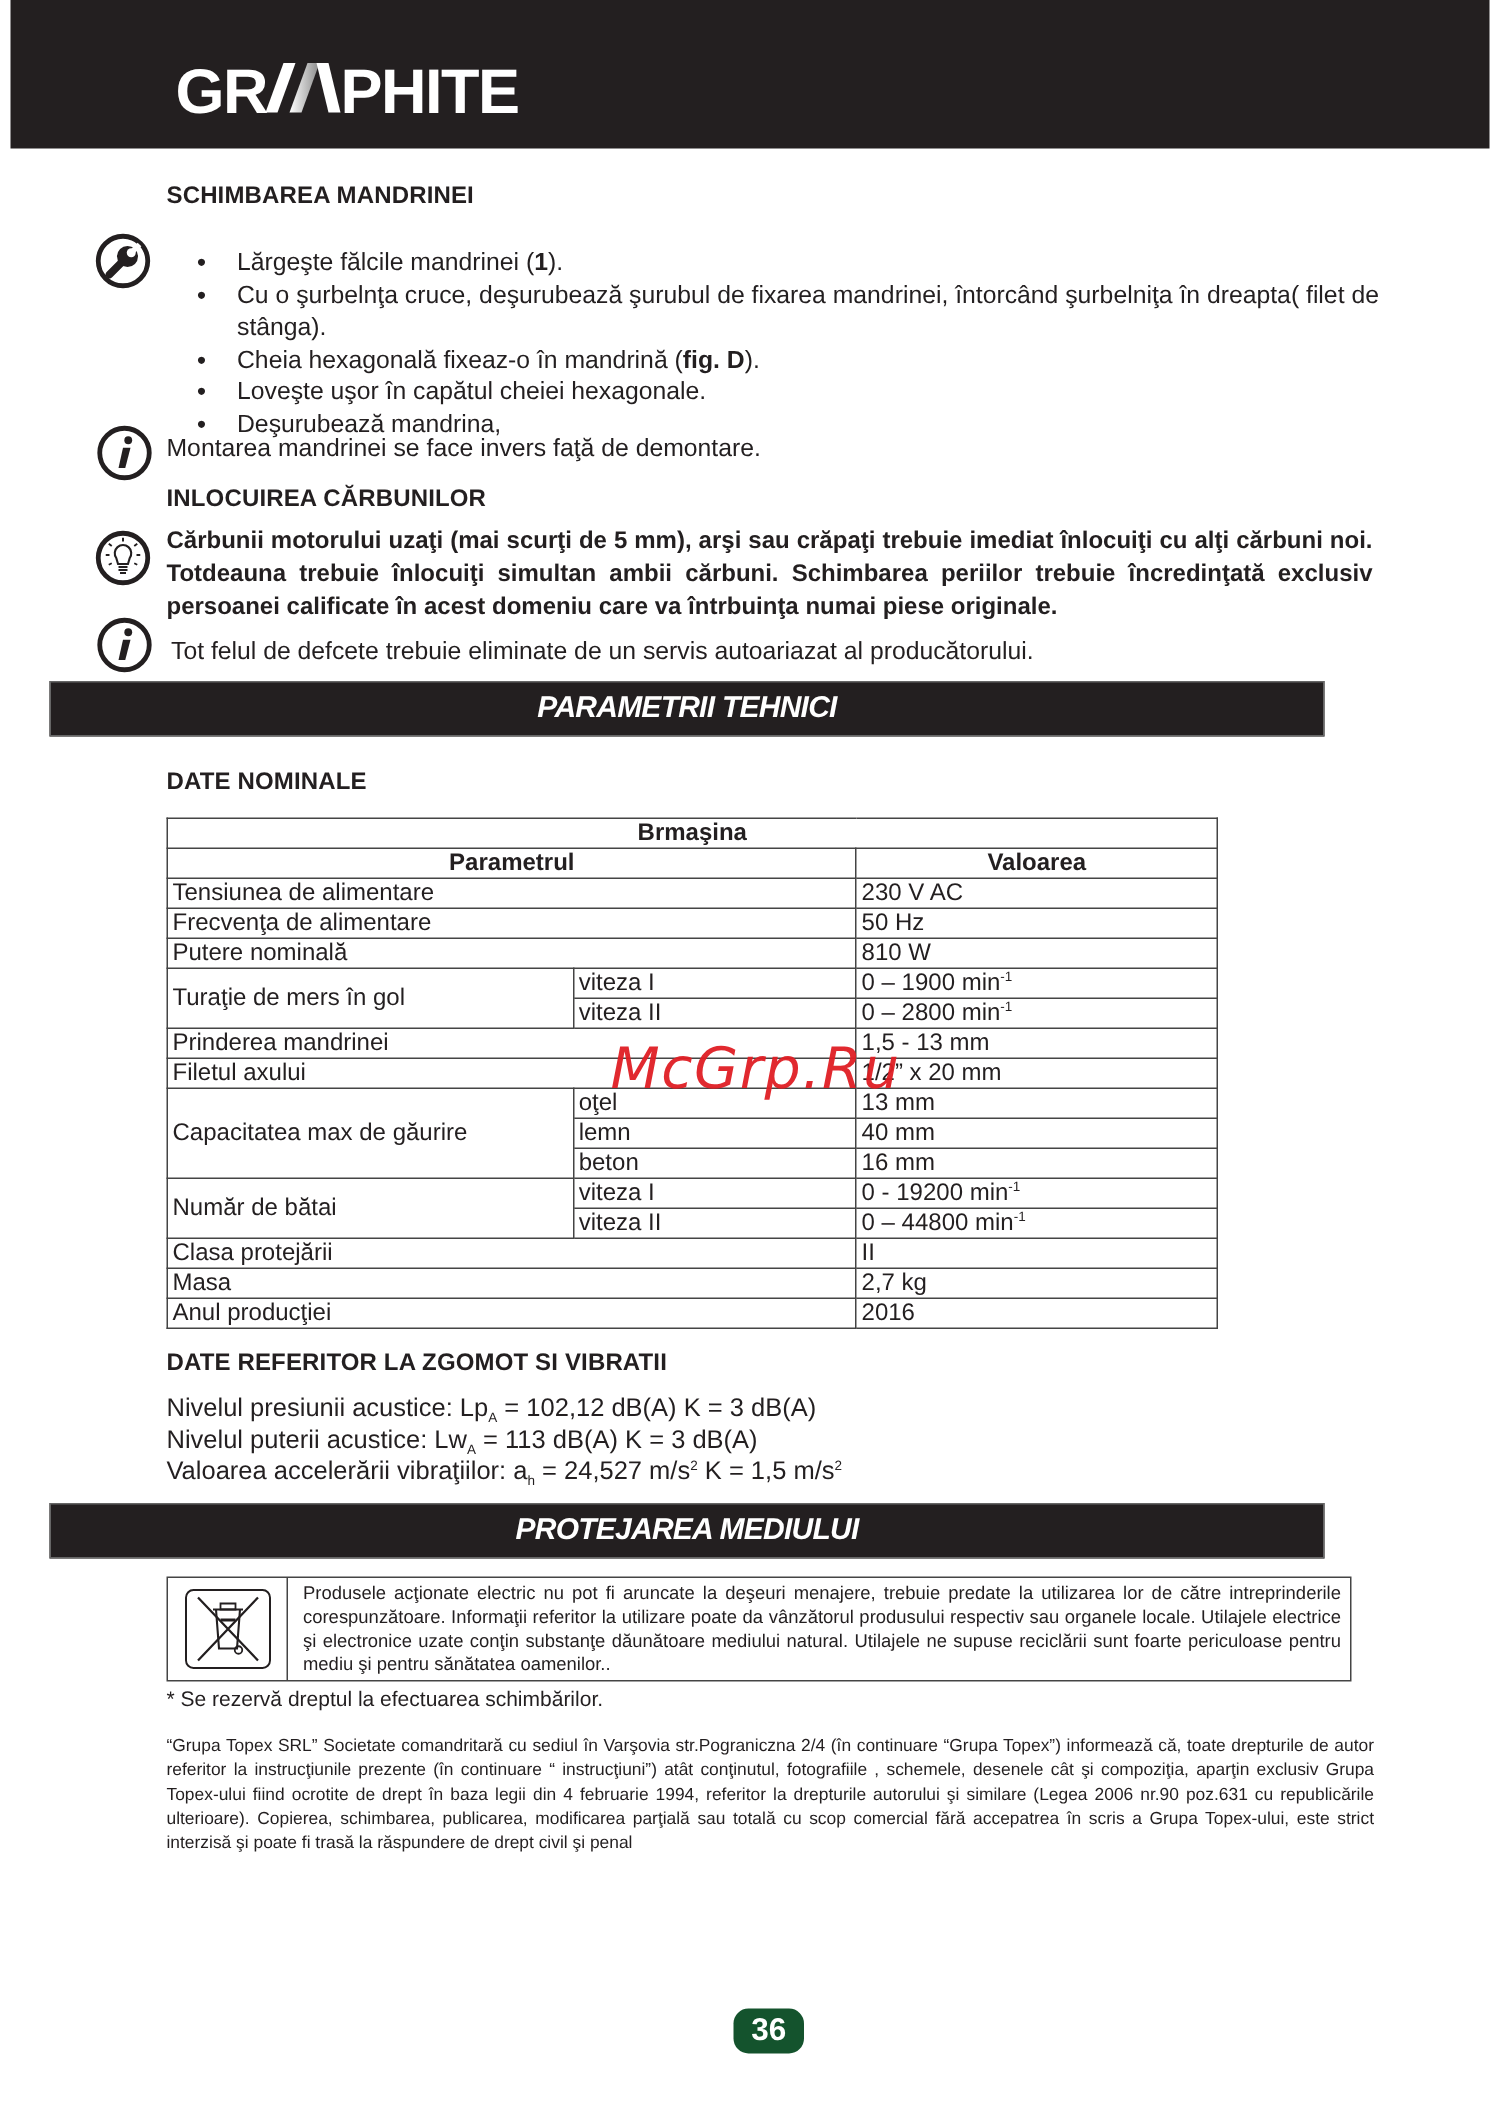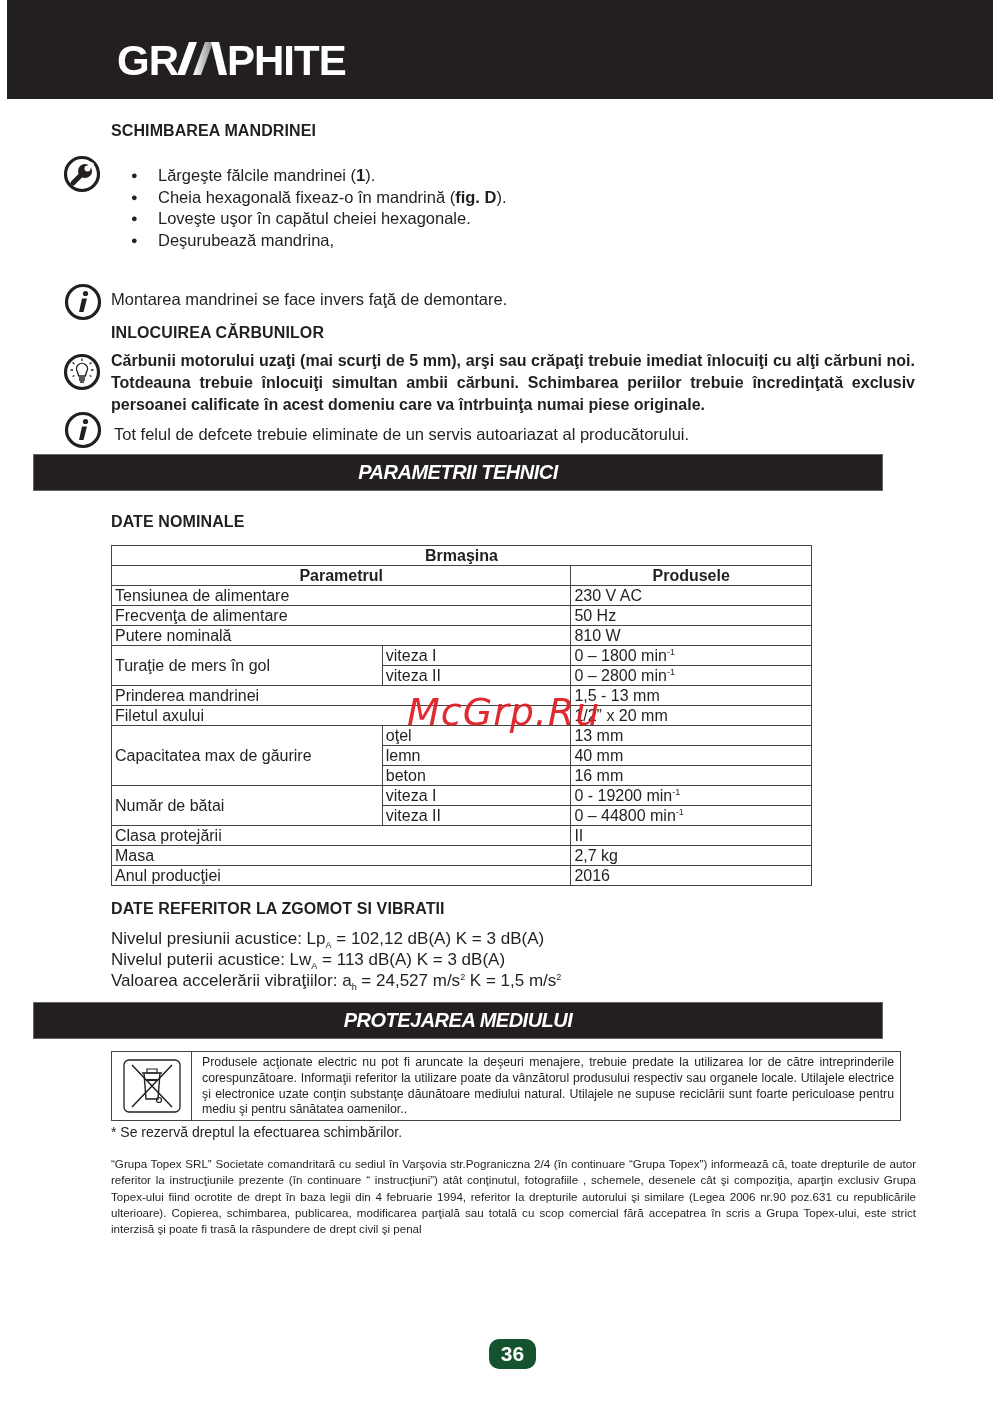--- a/index.html
+++ b/index.html
@@ -55,20 +55,21 @@
 <svg class="icon" style="left:63px;top:155px" width="38" height="38" viewBox="0 0 38 38">
   <circle cx="19" cy="19" r="16.5" fill="none" stroke="#231f20" stroke-width="3.2"></circle>
   <path d="M10 28 L19 19" stroke="#231f20" stroke-width="5" stroke-linecap="round"></path>
   <circle cx="22" cy="16" r="7" fill="#231f20"></circle>
   <circle cx="24.5" cy="13.5" r="3" fill="#ffffff"></circle>
   <path d="M24.5 13.5 L30 8" stroke="#ffffff" stroke-width="3.5"></path>
 </svg>
 
 <ul class="bullets">
   <li><span>Lărgeşte fălcile mandrinei (</span><b>1</b><span>).</span></li>
+  <li><span>Cu o şurbelnţa cruce, deşurubează şurubul de fixarea mandrinei, întorcând şurbelniţa în dreapta( filet de stânga).</span></li>
   <li><span>Cheia hexagonală fixeaz-o în mandrină (</span><b>fig. D</b><span>).</span></li>
   <li><span>Loveşte uşor în capătul cheiei hexagonale.</span></li>
   <li><span>Deşurubează mandrina,</span></li>
 </ul>
 
 <svg class="icon" style="left:64px;top:283px" width="38" height="38" viewBox="0 0 38 38">
   <circle cx="19" cy="19" r="16.5" fill="none" stroke="#231f20" stroke-width="3.2"></circle>
   <circle cx="21.5" cy="10.5" r="2.6" fill="#231f20"></circle>
   <path d="M18 15.5 L23 15.5 L19.5 29 L15 29 Z" fill="#231f20"></path>
 </svg>
@@ -99,38 +100,38 @@
       <col style="width:271px">
       <col style="width:189px">
       <col style="width:241px">
     </colgroup>
   <tbody>
       <tr>
         <td colspan="3" class="h">Brmaşina</td>
       </tr>
   <tr>
     <td colspan="2" class="h">Parametrul</td>
-    <td class="h">Produsele</td>
+    <td class="h">Valoarea</td>
   </tr>
   <tr>
         <td colspan="2">Tensiunea de alimentare</td>
         <td class="c">230 V AC</td>
       </tr>
   <tr>
         <td colspan="2">Frecvenţa de alimentare</td>
         <td class="c">50 Hz</td>
       </tr>
   <tr>
         <td colspan="2">Putere nominală</td>
         <td class="c">810 W</td>
       </tr>
   <tr>
     <td rowspan="2">Turaţie de mers în gol</td>
     <td>viteza I</td>
-    <td class="c"><span>0 – 1800 min</span><sup>-1</sup></td>
+    <td class="c"><span>0 – 1900 min</span><sup>-1</sup></td>
   </tr>
   <tr>
     <td>viteza II</td>
     <td class="c"><span>0 – 2800 min</span><sup>-1</sup></td>
   </tr>
   <tr>
         <td colspan="2">Prinderea mandrinei</td>
         <td class="c">1,5 - 13 mm</td>
       </tr>
   <tr>

